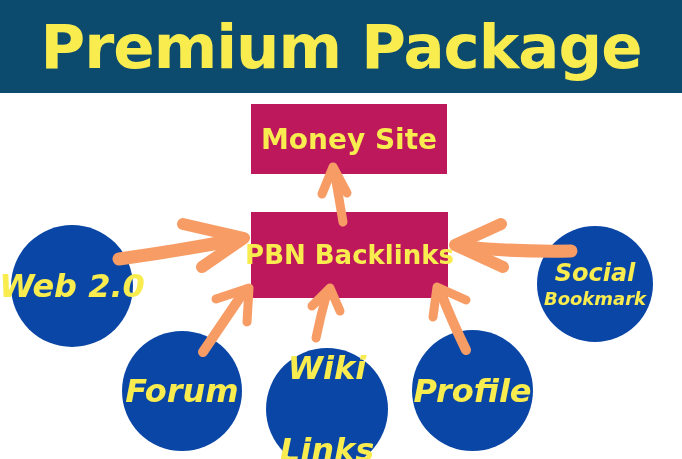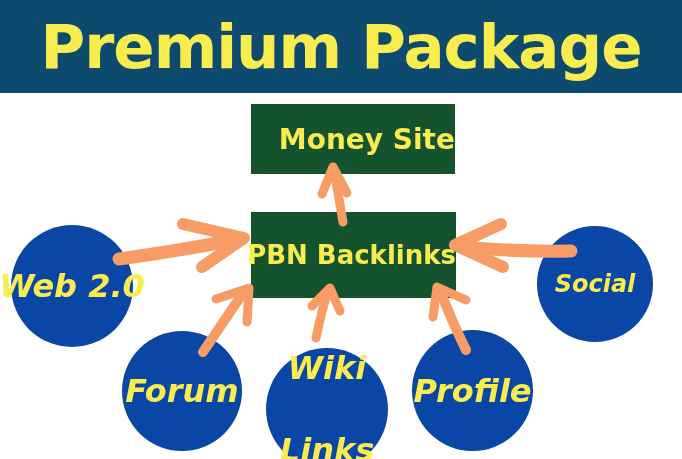--- a/index.html
+++ b/index.html
@@ -32,25 +32,24 @@
     font-size: 61px;
     font-weight: bold;
     letter-spacing: -1px;
     white-space: nowrap;
     line-height: 1;
   }
 
   
   .box {
     position: absolute;
-    background: #14532d;
+    background: #be185d;
     display: flex;
     align-items: center;
-    justify-content: flex-end;
-    padding-left: 8px;
+    justify-content: center;
   }
   .box span {
     color: #f8ec4f;
     font-weight: bold;
     white-space: nowrap;
   }
   .box.money { left: 251px; top: 104px; width: 196px; height: 70px; }
   .box.money span { font-size: 28px; }
   .box.pbn { left: 251px; top: 212px; width: 197px; height: 86px; }
   .box.pbn span { font-size: 26px; }
@@ -125,20 +124,21 @@
     <span class="line1">Wiki</span>
     <span class="line2">Links</span>
   </div>
 
   <div class="circle profile">
     <span>Profile</span>
   </div>
 
   <div class="circle social">
     <span class="line1">Social</span>
+    <span class="line2">Bookmark</span>
   </div>
 
   <svg class="arrows" viewBox="0 0 682 459">
 
     <g>
       <path d="M343,222 Q339,198 335,176" stroke-width="9"></path>
       <polyline points="322,194 333,167 347,193" stroke-width="9"></polyline>
     </g>
 
     <g>

